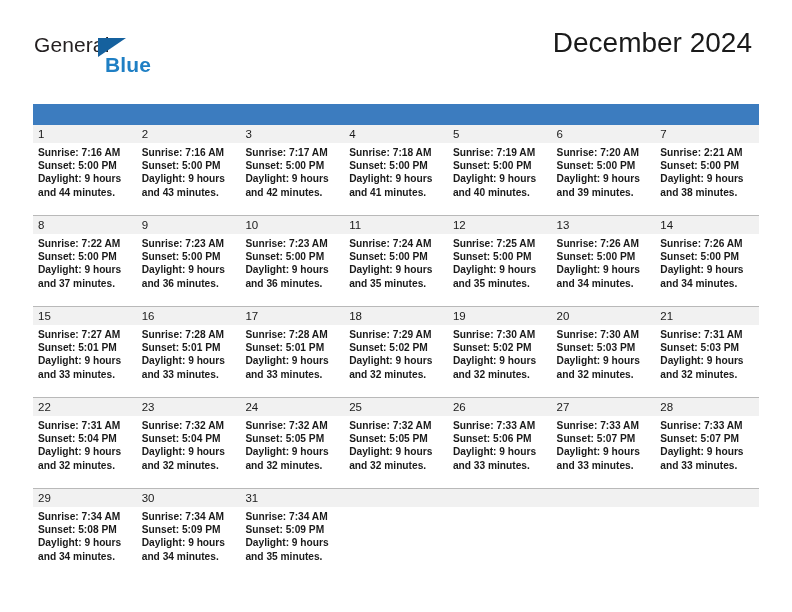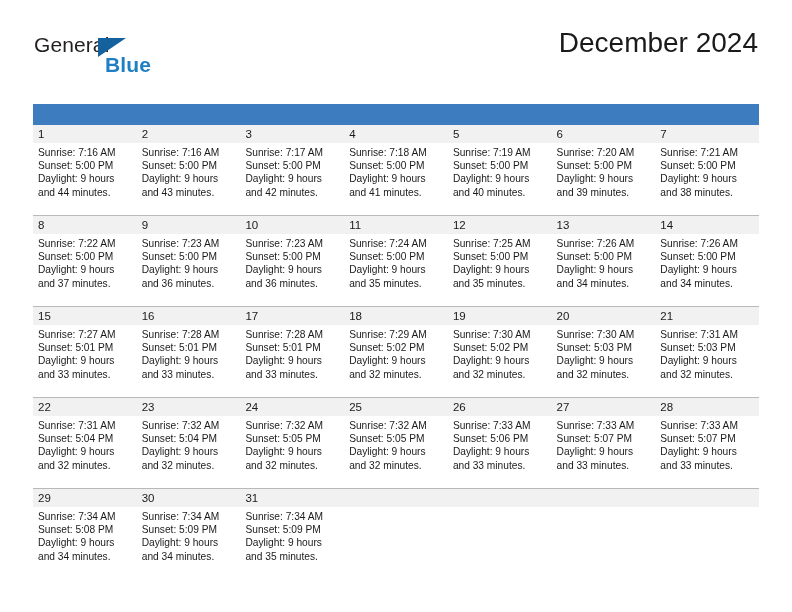--- a/index.html
+++ b/index.html
@@ -57,21 +57,21 @@
     position: absolute;
     left: 64px;
     top: 5px;
     width: 0;
     height: 0;
     border-left: 28px solid #15619e;
     border-bottom: 19px solid transparent;
   }
   .title-block {
     position: absolute;
-    right: 34px;
+    right: 40px;
     top: 26px;
     text-align: left;
   }
   .cal-title {
     font-size: 28px;
     font-weight: normal;
     color: #1a1a1a;
     line-height: 33px;
     white-space: nowrap;
   }
@@ -134,20 +134,21 @@
     box-sizing: border-box;
     white-space: nowrap;
     overflow: hidden;
   }
   .body-cell {
     flex: 1 1 0;
     min-width: 0;
     padding: 3px 6px 0 5px;
     box-sizing: border-box;
     overflow: hidden;
+    font-weight: bold;
   }
   .info-line {
     font-size: 10.2px;
     line-height: 13.2px;
     color: #1a1a1a;
     white-space: nowrap;
   }
   .empty-cell { }
 </style>
 </head>
@@ -223,21 +224,21 @@
               <div class="info-line">Daylight: 9 hours</div>
               <div class="info-line">and 40 minutes.</div>
             </div>
             <div class="body-cell">
               <div class="info-line">Sunrise: 7:20 AM</div>
               <div class="info-line">Sunset: 5:00 PM</div>
               <div class="info-line">Daylight: 9 hours</div>
               <div class="info-line">and 39 minutes.</div>
             </div>
             <div class="body-cell">
-              <div class="info-line">Sunrise: 7:21 AM</div>
+              <div class="info-line">Sunrise: 2:21 AM</div>
               <div class="info-line">Sunset: 5:00 PM</div>
               <div class="info-line">Daylight: 9 hours</div>
               <div class="info-line">and 38 minutes.</div>
             </div>
           </div>
         </div>
         <div class="week">
           <div class="week-daynums">
             <div class="daynum-cell">8</div>
             <div class="daynum-cell">9</div>

